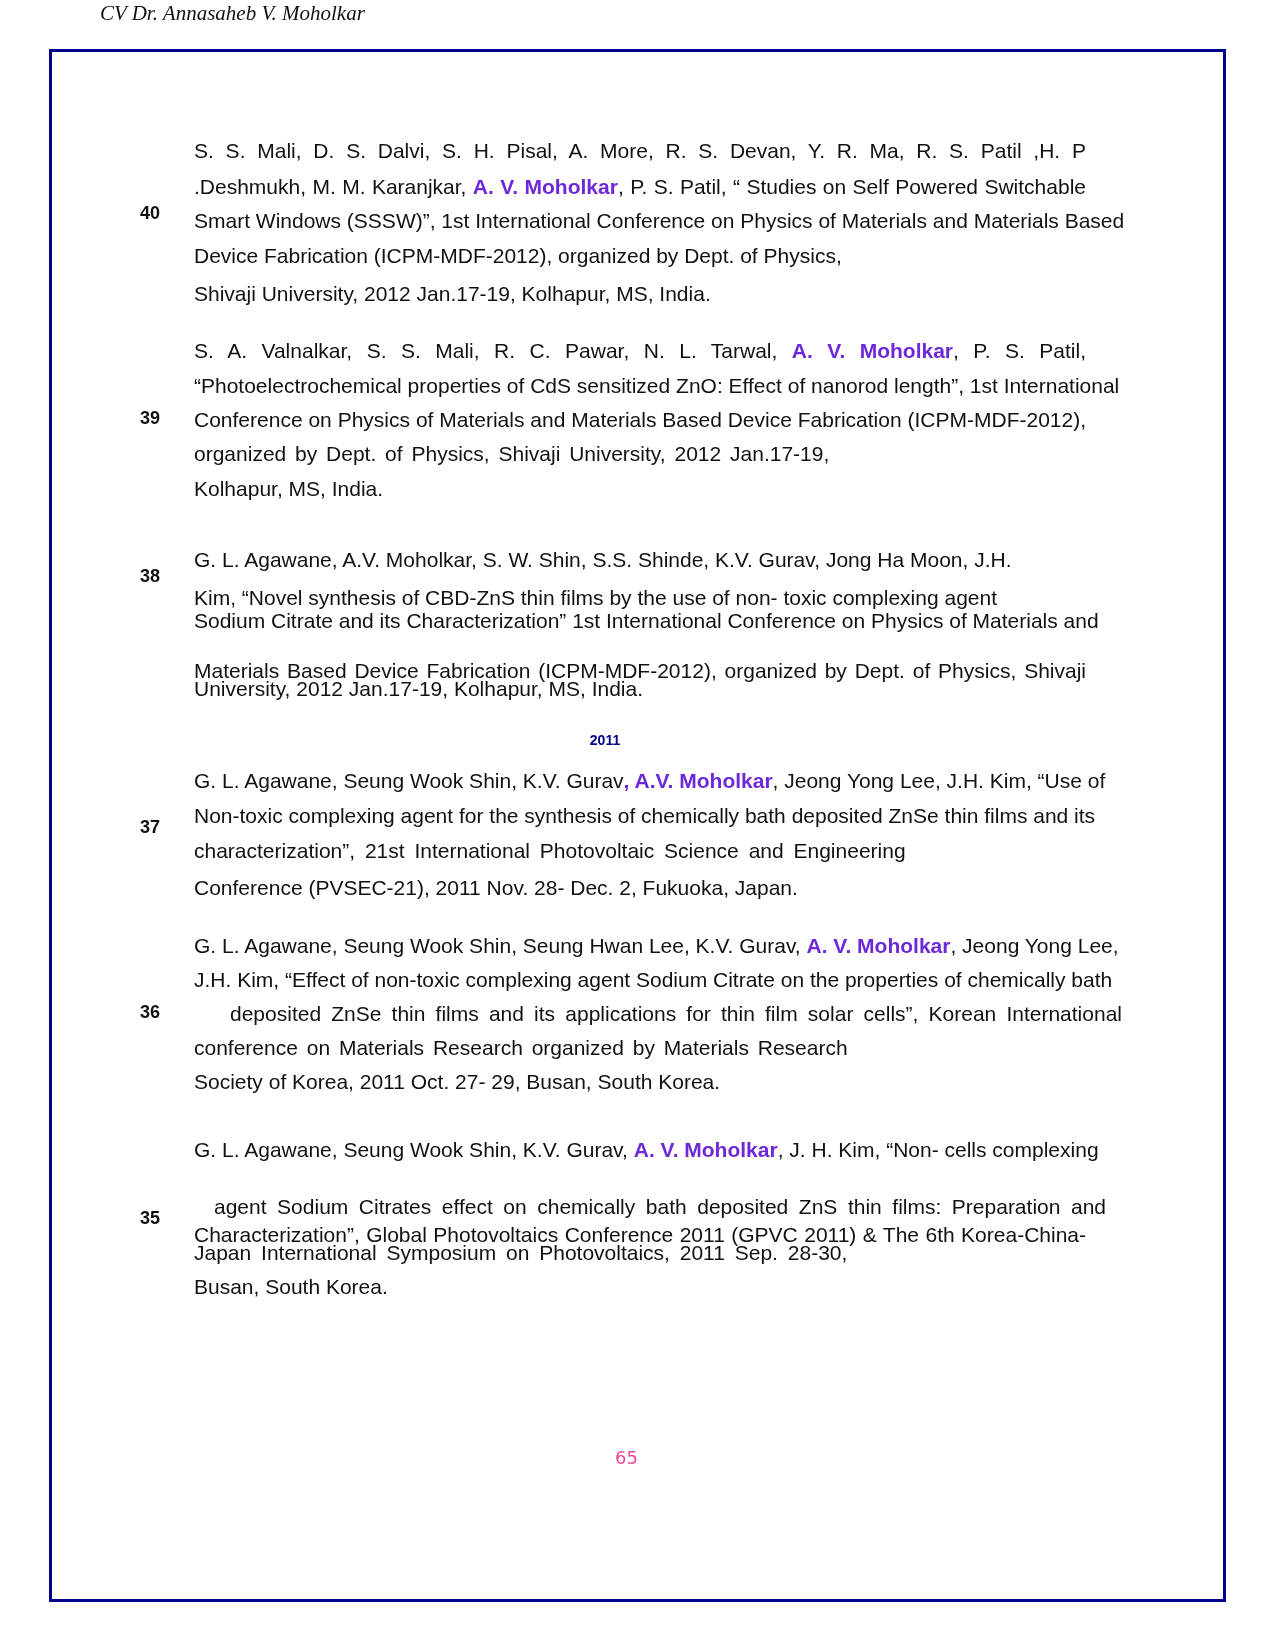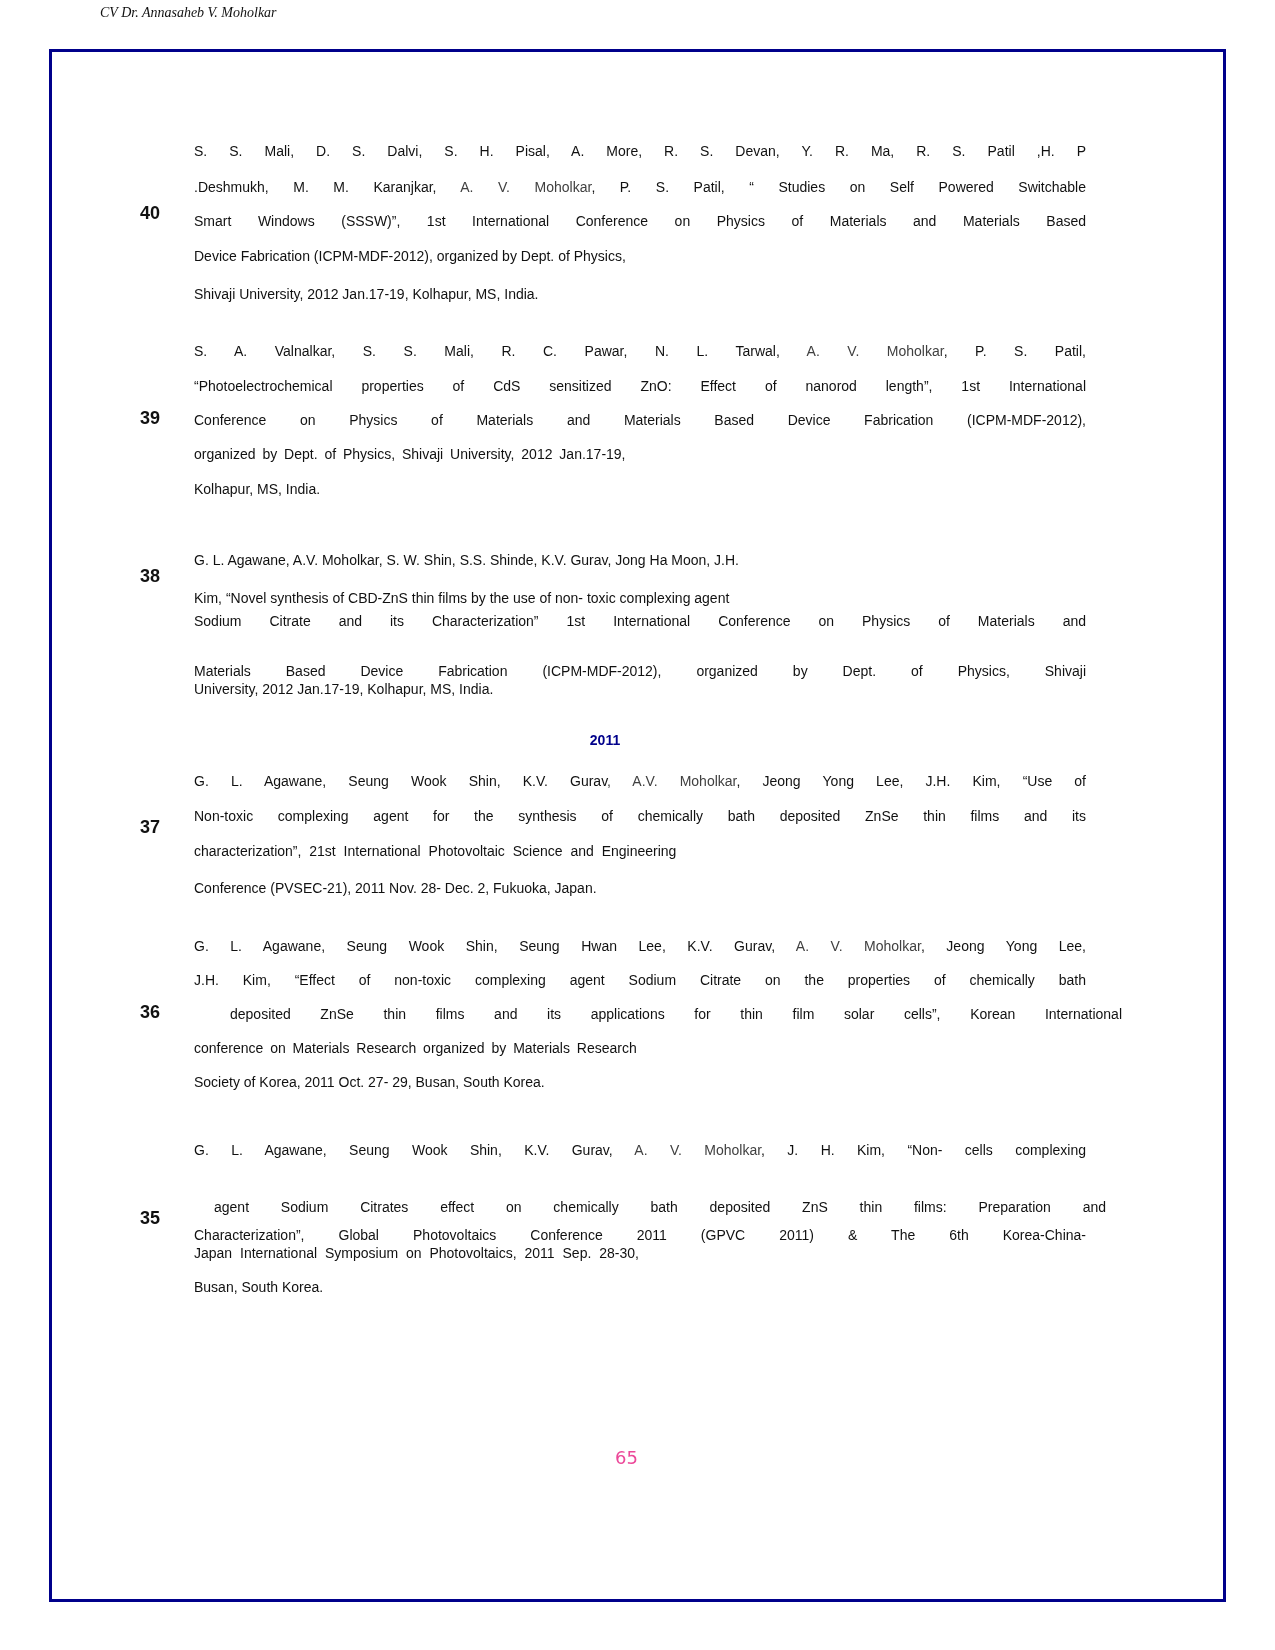--- a/index.html
+++ b/index.html
@@ -1,38 +1,38 @@
 <!DOCTYPE html>
 <html><head>
 <meta charset="utf-8">
 <style>
   html, body { margin: 0; padding: 0; background: #ffffff; }
   body { width: 1275px; height: 1650px; position: relative; overflow: hidden; }
   .header {
     position: absolute; left: 100px; top: 0px;
     font-family: "Liberation Serif", serif; font-style: italic;
-    font-size: 14px; color: #111; line-height: 26px; text-align: right;
+    font-size: 21px; color: #111; line-height: 26px; text-align: right;
   }
   .frame {
     position: absolute; left: 49px; top: 49px;
     width: 1171px; height: 1547px;
     border: 3px solid #00008b;
   }
   .num {
     position: absolute; left: 140px;
     font-family: "Liberation Sans", sans-serif; font-weight: bold;
     font-size: 18px; color: #111;
   }
   .line {
     position: absolute; left: 194px; width: 892px;
-    font-family: "Liberation Sans", sans-serif; font-size: 14px; color: #111;
+    font-family: "Liberation Sans", sans-serif; font-size: 21px; color: #111;
     white-space: nowrap; line-height: 22px;
   }
   .justify { text-align: justify; text-align-last: justify; }
-  .hl { color: #404040; font-weight: normal; }
+  .hl { color: #6d28d9; font-weight: bold; }
   .year {
     position: absolute; left: 0; width: 1210px; text-align: center; top: 732px;
     font-family: "Liberation Sans", sans-serif; font-weight: bold; font-size: 14px; color: #00008b;
   }
   .pageno {
     position: absolute; left: 0; width: 1253px; text-align: center; top: 1447px;
     font-family: "DejaVu Sans", sans-serif; font-size: 18px; color: #ec4899;
   }
 </style>
 </head>

